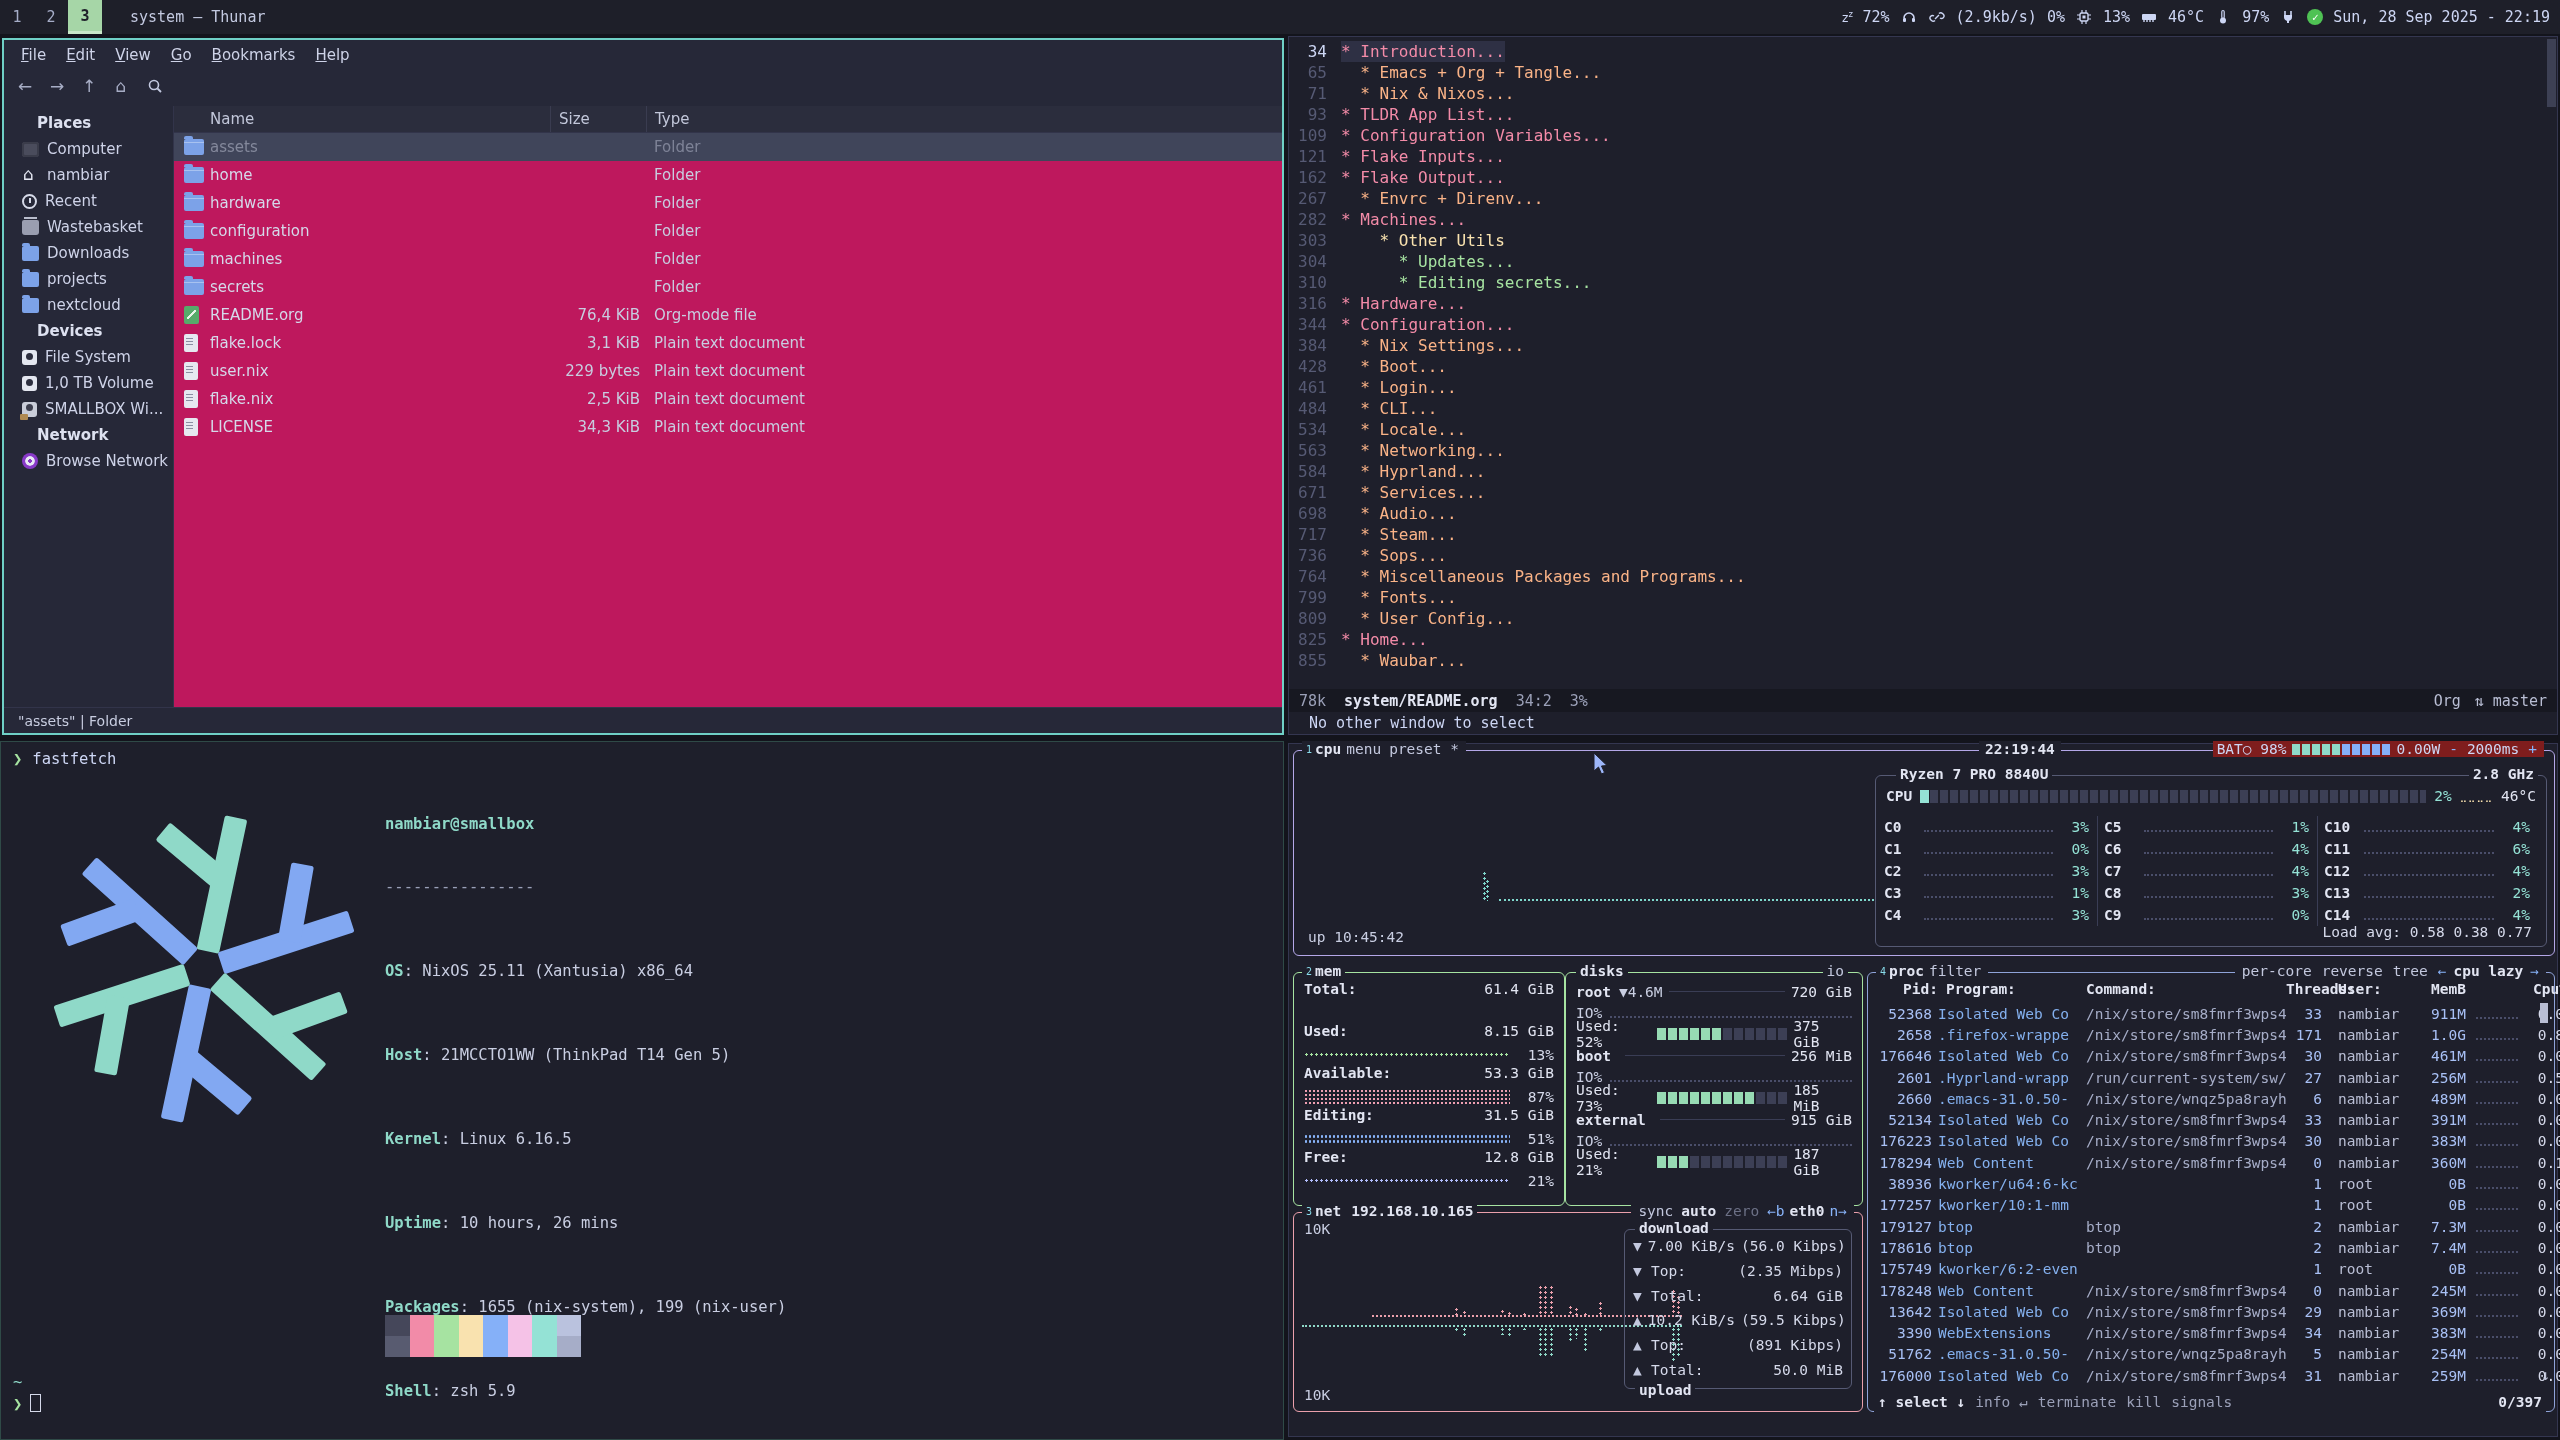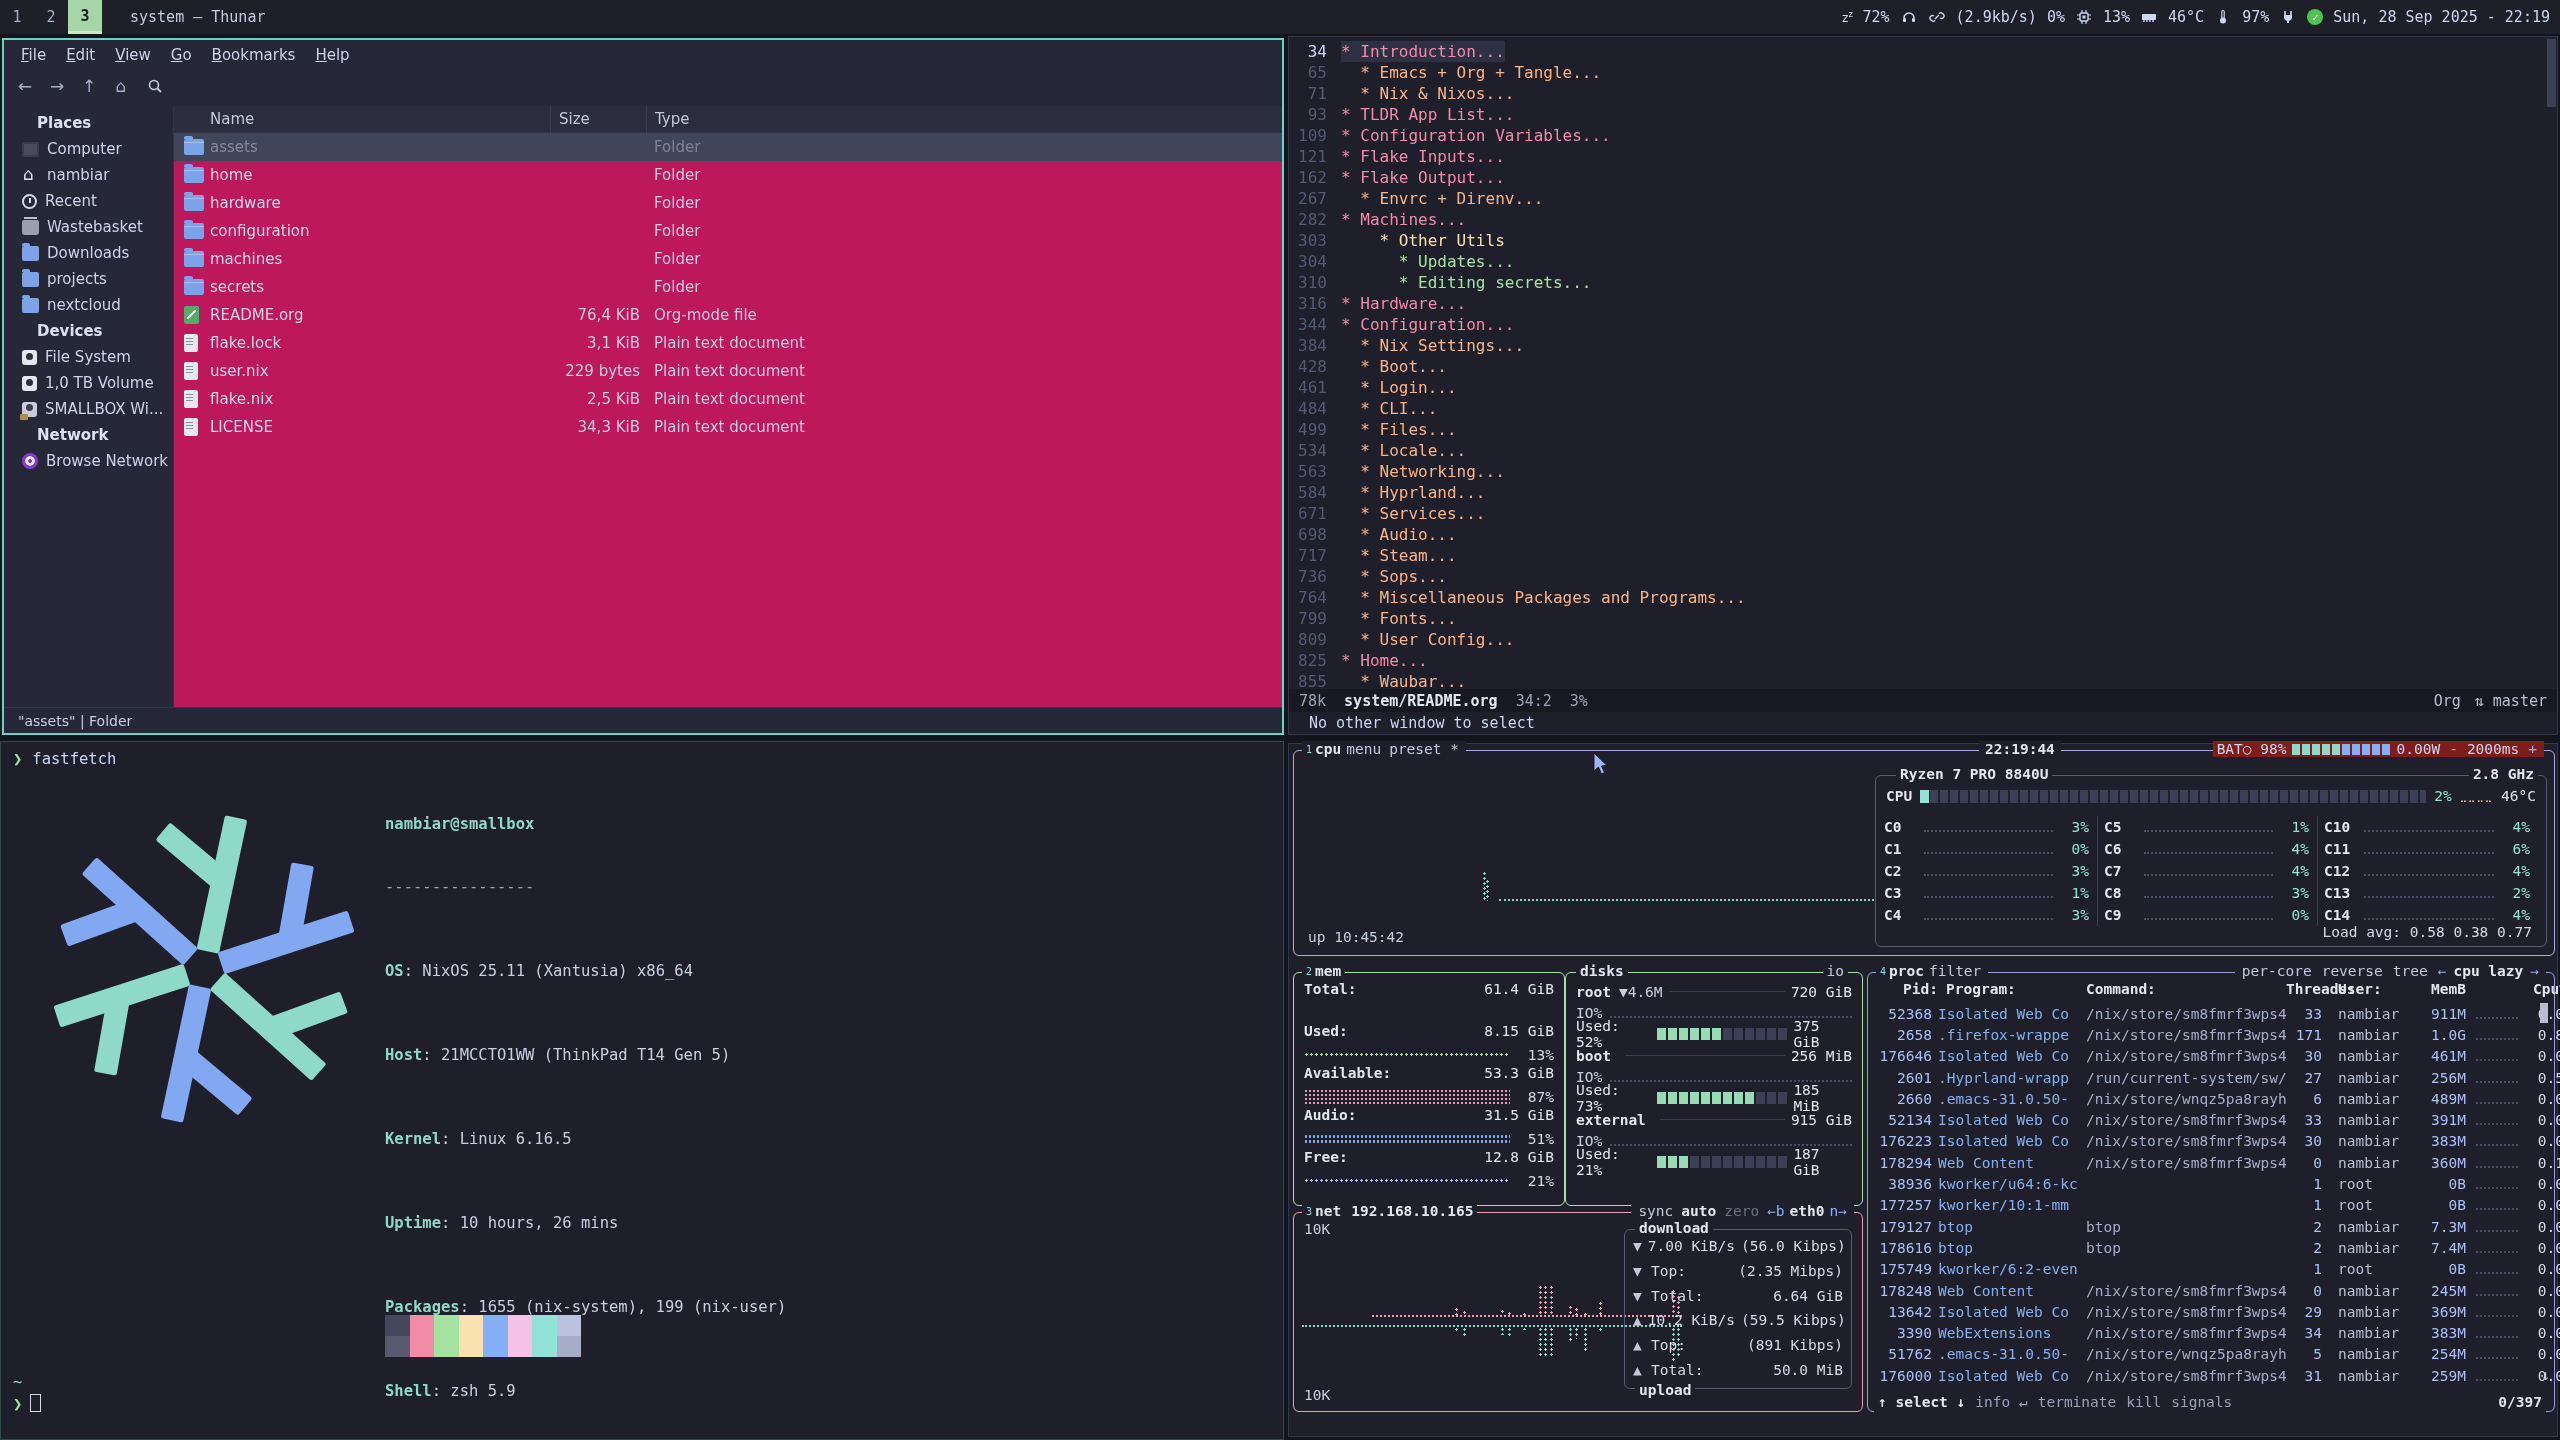--- a/index.html
+++ b/index.html
@@ -570,24 +570,20 @@
         <div class="eline" data-hl="false" data-cur="false">
           <span class="lnum">461</span>
           <span class="etext" data-level="2">* Login...</span>
         </div>
 
         <div class="eline" data-hl="false" data-cur="false">
           <span class="lnum">484</span>
           <span class="etext" data-level="2">* CLI...</span>
         </div>
 
-        <div class="eline" data-hl="false" data-cur="false">
-          <span class="lnum">499</span>
-          <span class="etext" data-level="2">* Files...</span>
-        </div>
 
         <div class="eline" data-hl="false" data-cur="false">
           <span class="lnum">534</span>
           <span class="etext" data-level="2">* Locale...</span>
         </div>
 
         <div class="eline" data-hl="false" data-cur="false">
           <span class="lnum">563</span>
           <span class="etext" data-level="2">* Networking...</span>
         </div>
@@ -953,21 +949,21 @@
               <span>53.3 GiB</span>
             </div>
             <div class="mem-meter-row">
               <span class="mem-meter" data-pct="87" data-color="pink" style="height: 15px;"></span>
               <span class="mem-pct">87%</span>
             </div>
           </div>
 
           <div>
             <div class="mem-line">
-              <span class="mlabel">Audio:</span>
+              <span class="mlabel">Editing:</span>
               <span>31.5 GiB</span>
             </div>
             <div class="mem-meter-row">
               <span class="mem-meter" data-pct="51" data-color="blue" style="height: 10px;"></span>
               <span class="mem-pct">51%</span>
             </div>
           </div>
 
           <div>
             <div class="mem-line">

